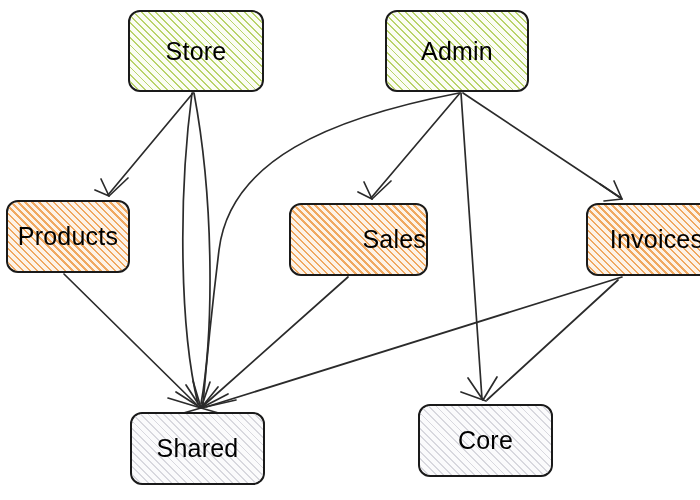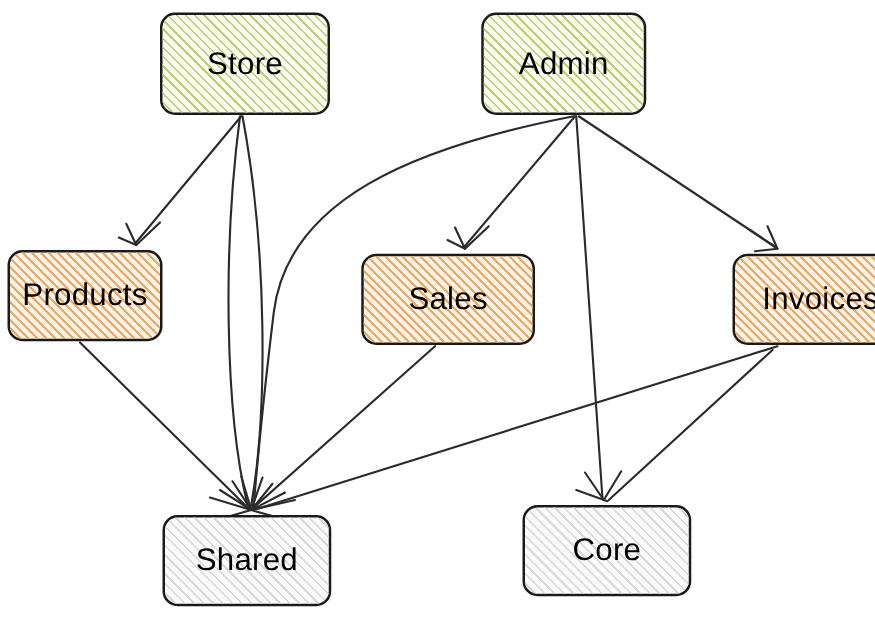--- a/index.html
+++ b/index.html
@@ -165,31 +165,31 @@
       <path class="arrow-head" d="M 180 414 L 201 408"></path>
     </g>
 
   </svg>
 
   <div class="node node-green" style="left:128px; top:10px; width:136px; height:82px;">
     <span class="hatch"></span>
     <span class="node-label">Store</span>
   </div>
 
-  <div class="node node-green" style="left:385px; top:10px; width:132px; height:82px;">
+  <div class="node node-green" style="left:385px; top:10px; width:144px; height:82px;">
     <span class="hatch"></span>
     <span class="node-label">Admin</span>
   </div>
 
   <div class="node node-orange" style="left:6px; top:200px; width:124px; height:73px;">
     <span class="hatch"></span>
     <span class="node-label">Products</span>
   </div>
 
-  <div class="node node-orange" style="left:289px; top:203px; width:139px; height:73px;">
+  <div class="node node-orange" style="left:289px; top:203px; width:139px; height:73px;justify-content:flex-end;">
     <span class="hatch"></span>
     <span class="node-label">Sales</span>
   </div>
 
   <div class="node node-orange" style="left:557px; top:203px; width:141px; height:73px;margin-left:29px;">
     <span class="hatch"></span>
     <span class="node-label">Invoices</span>
   </div>
 
   <div class="node node-gray" style="left:418px; top:404px; width:135px; height:73px;">

